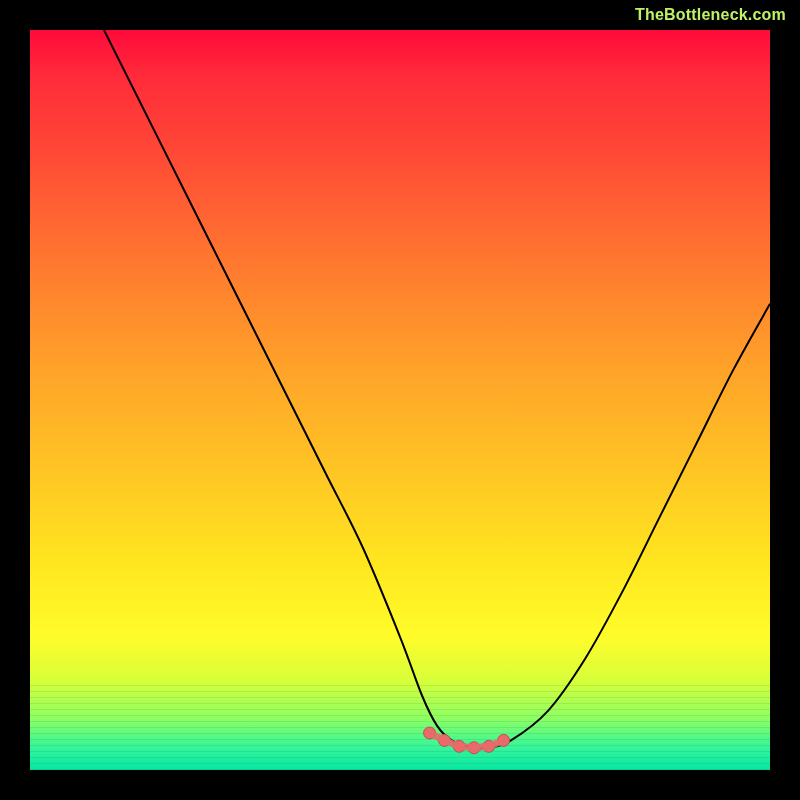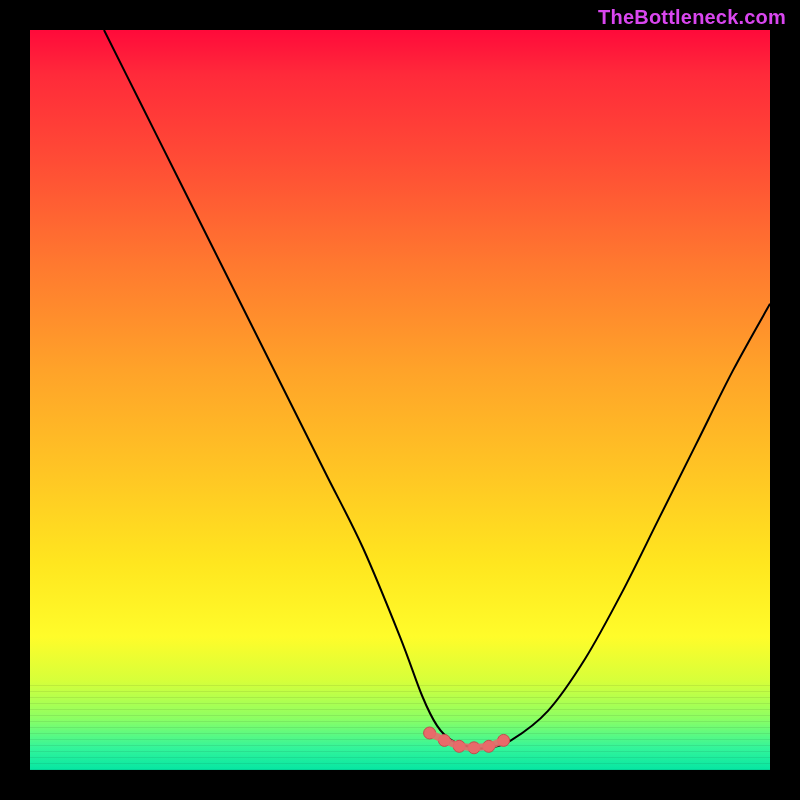--- a/index.html
+++ b/index.html
@@ -63,23 +63,23 @@
     position: absolute;
     inset: 0;
     width: 740px;
     height: 740px;
   }
   .watermark {
     position: absolute;
     top: 6px;
     right: 14px;
     font-family: Arial, Helvetica, sans-serif;
-    font-size: 20px;
+    font-size: 16px;
     font-weight: 600;
-    color: #d946ef;
+    color: #bef264;
     letter-spacing: 0.2px;
   }
 </style>
 </head>
 <body>
 
 <div class="frame">
   <div class="watermark">TheBottleneck.com</div>
   <div class="plot">
     <div class="gradient"></div>

